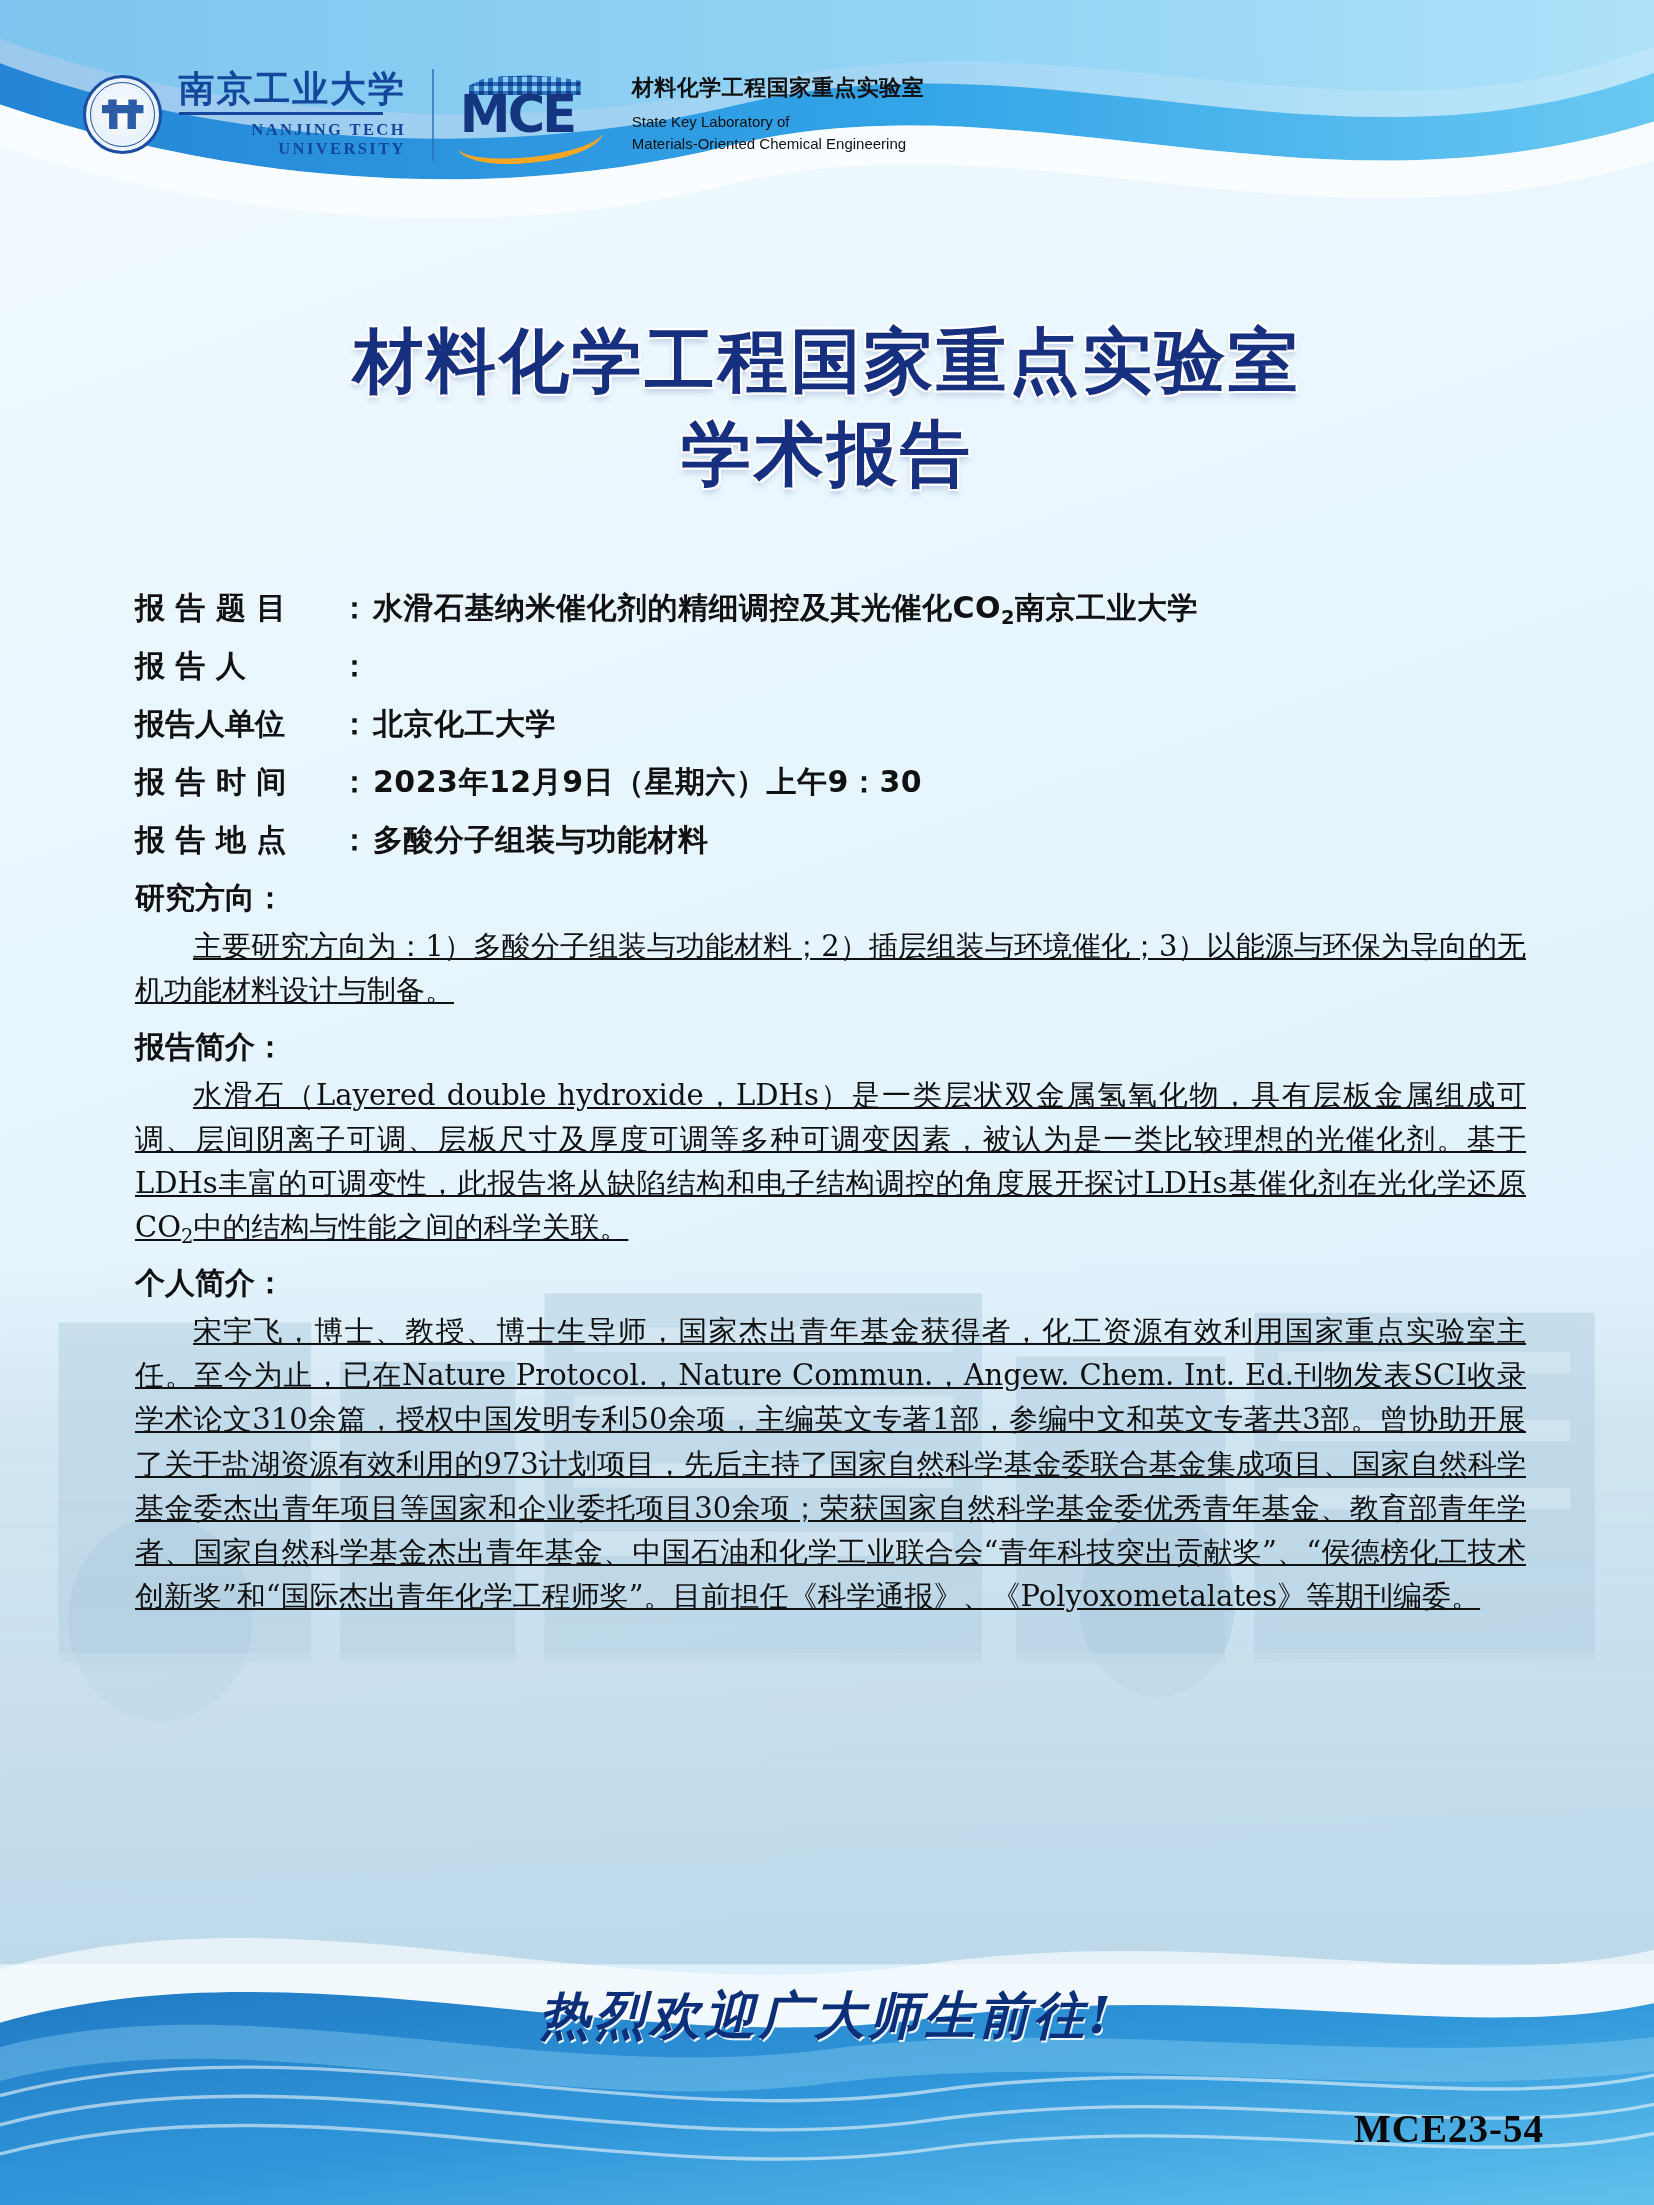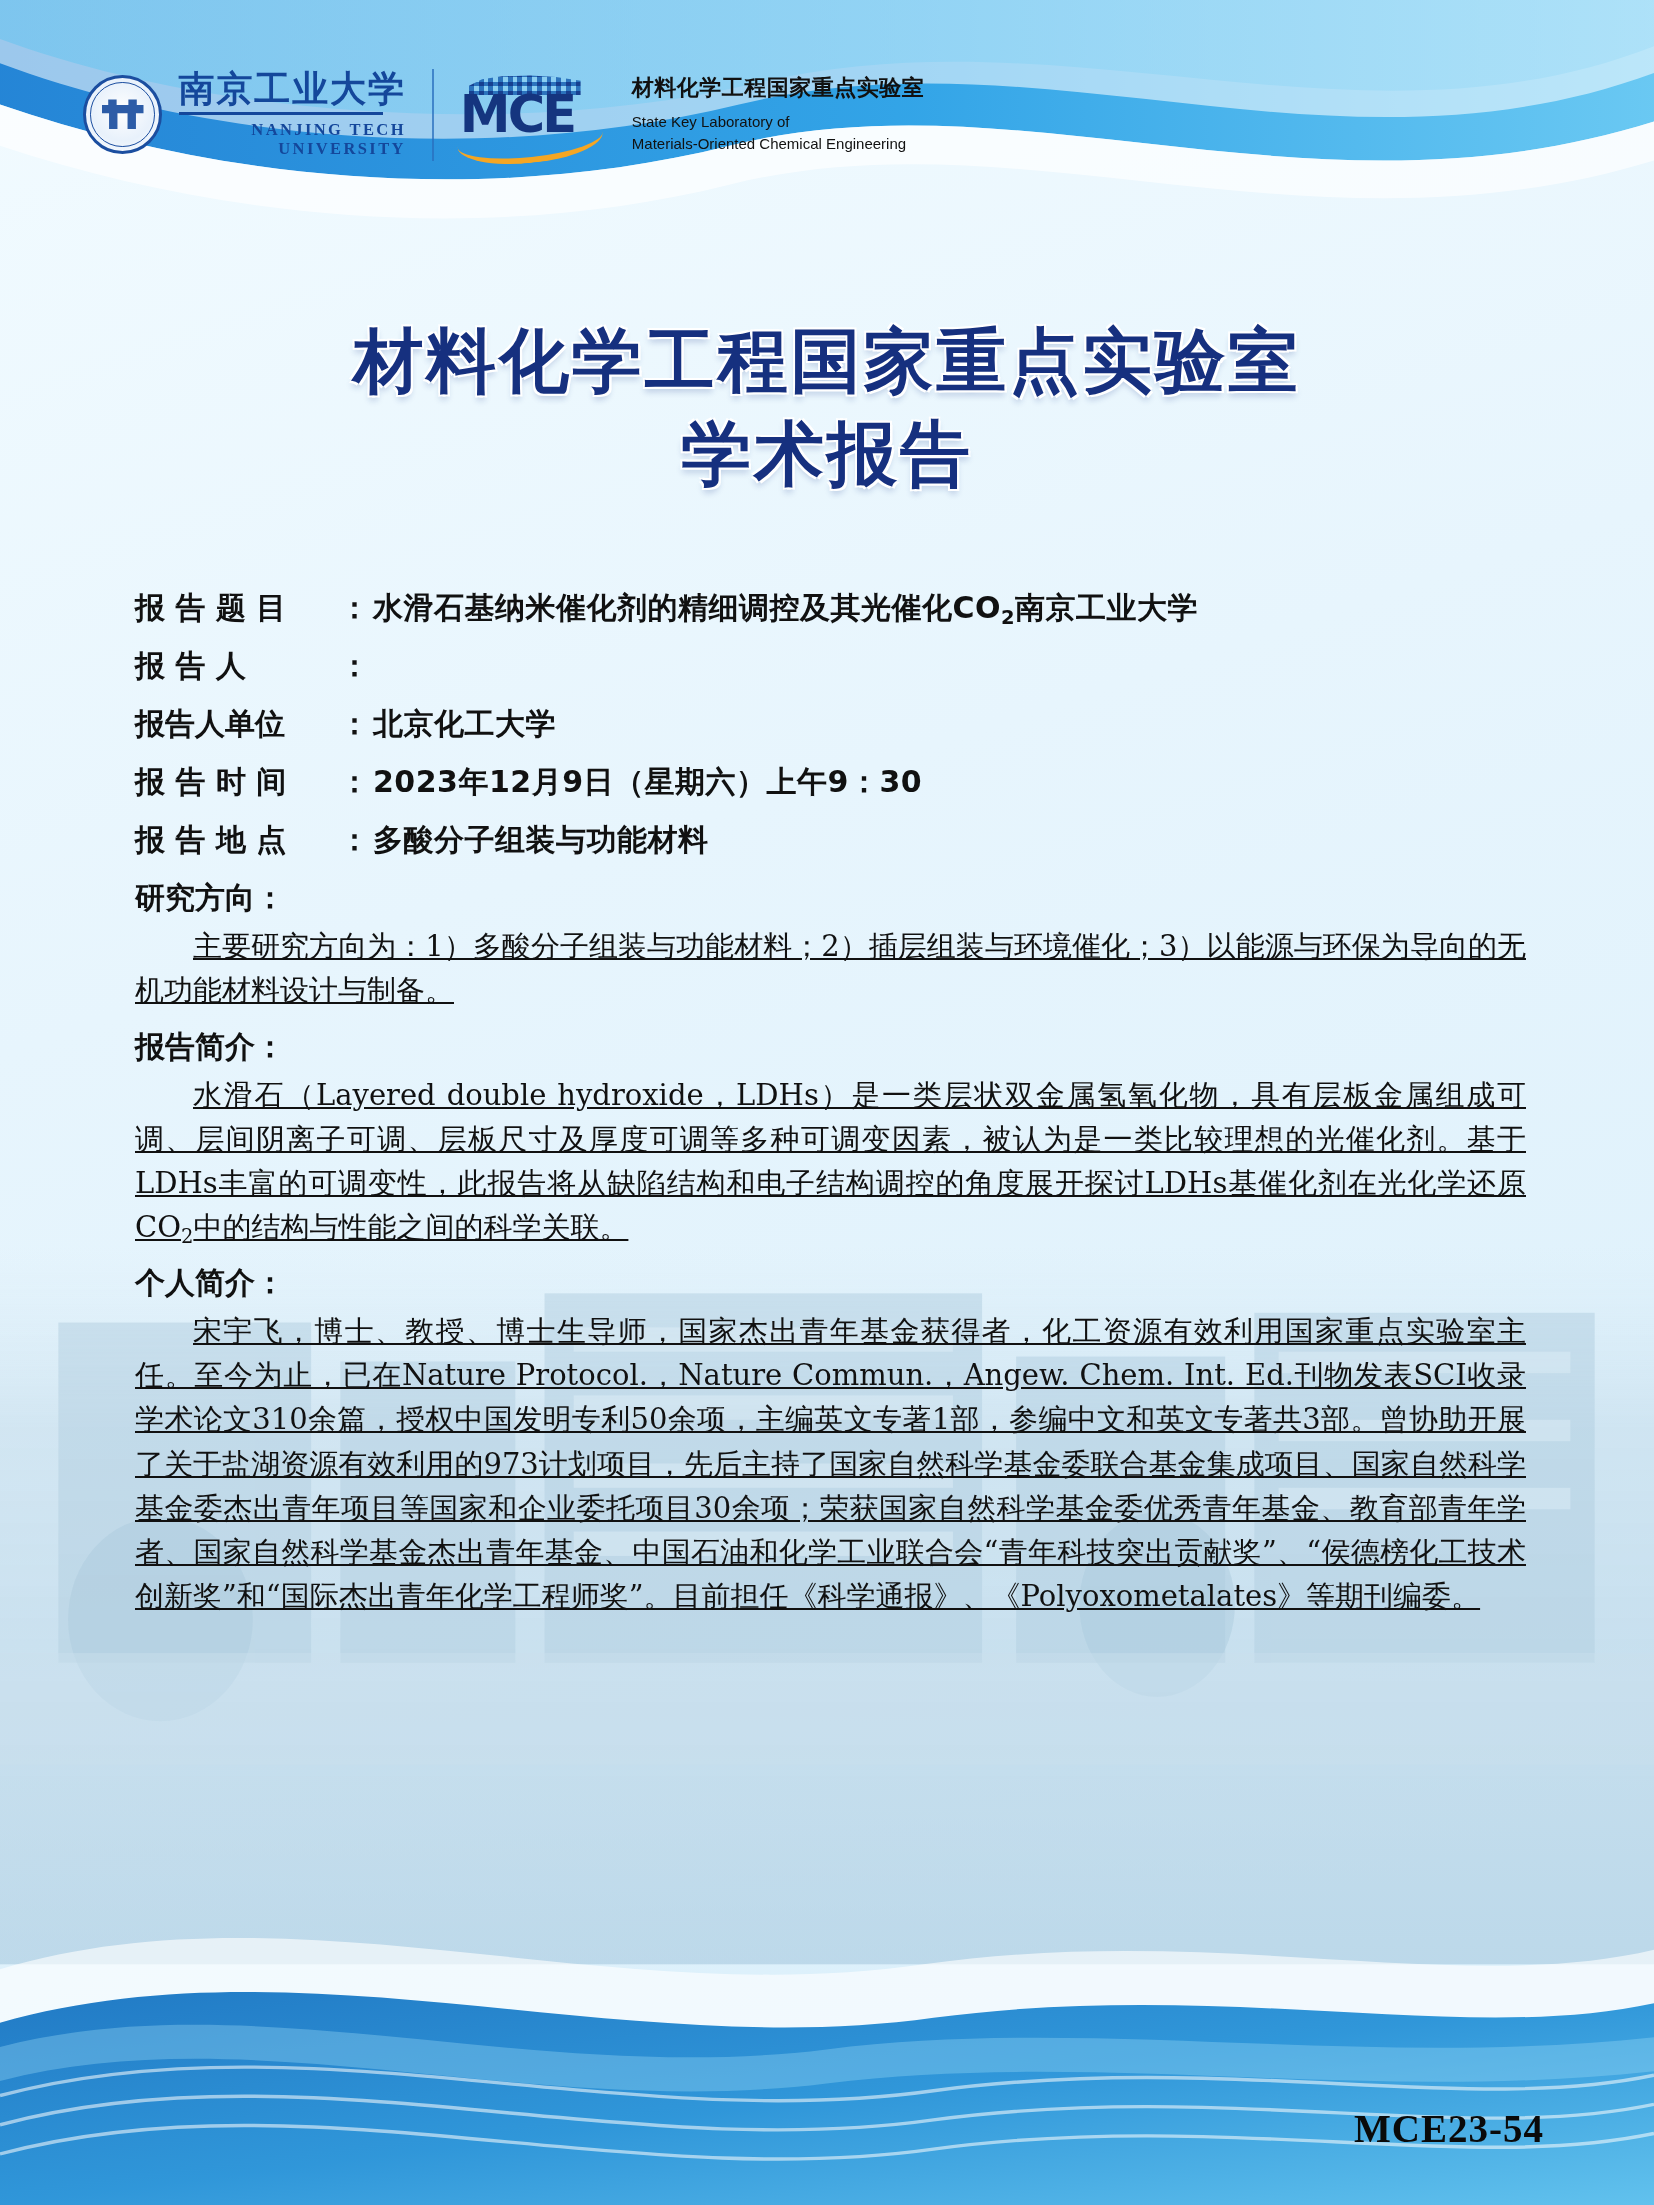--- a/index.html
+++ b/index.html
@@ -429,16 +429,17 @@
     <div class="sec-head">研究方向：</div>
     <p class="para">主要研究方向为：1）多酸分子组装与功能材料；2）插层组装与环境催化；3）以能源与环保为导向的无机功能材料设计与制备。</p>
 
     <div class="sec-head">报告简介：</div>
     <p class="para"><span>水滑石（Layered double hydroxide，LDHs）是一类层状双金属氢氧化物，具有层板金属组成可调、层间阴离子可调、层板尺寸及厚度可调等多种可调变因素，被认为是一类比较理想的光催化剂。基于LDHs丰富的可调变性，此报告将从缺陷结构和电子结构调控的角度展开探讨LDHs基催化剂在光化学还原CO</span><sub>2</sub><span>中的结构与性能之间的科学关联。</span></p>
 
     <div class="sec-head">个人简介：</div>
     <p class="para">宋宇飞，博士、教授、博士生导师，国家杰出青年基金获得者，化工资源有效利用国家重点实验室主任。至今为止，已在Nature Protocol.，Nature Commun.，Angew. Chem. Int. Ed.刊物发表SCI收录学术论文310余篇，授权中国发明专利50余项，主编英文专著1部，参编中文和英文专著共3部。曾协助开展了关于盐湖资源有效利用的973计划项目，先后主持了国家自然科学基金委联合基金集成项目、国家自然科学基金委杰出青年项目等国家和企业委托项目30余项；荣获国家自然科学基金委优秀青年基金、教育部青年学者、国家自然科学基金杰出青年基金、中国石油和化学工业联合会“青年科技突出贡献奖”、“侯德榜化工技术创新奖”和“国际杰出青年化学工程师奖”。目前担任《科学通报》、《Polyoxometalates》等期刊编委。</p>
   </div>
 
+  <div class="welcome">热烈欢迎广大师生前往!</div>
   <div class="code">MCE23-54</div>
 
 </div>
 
 
 </body></html>

